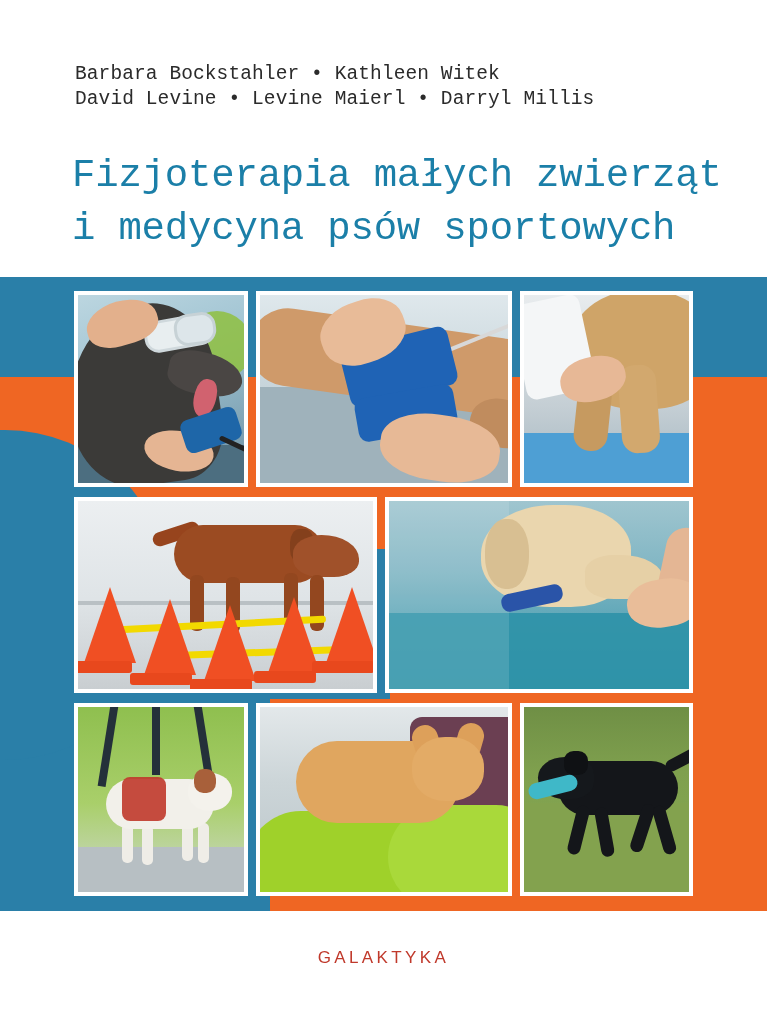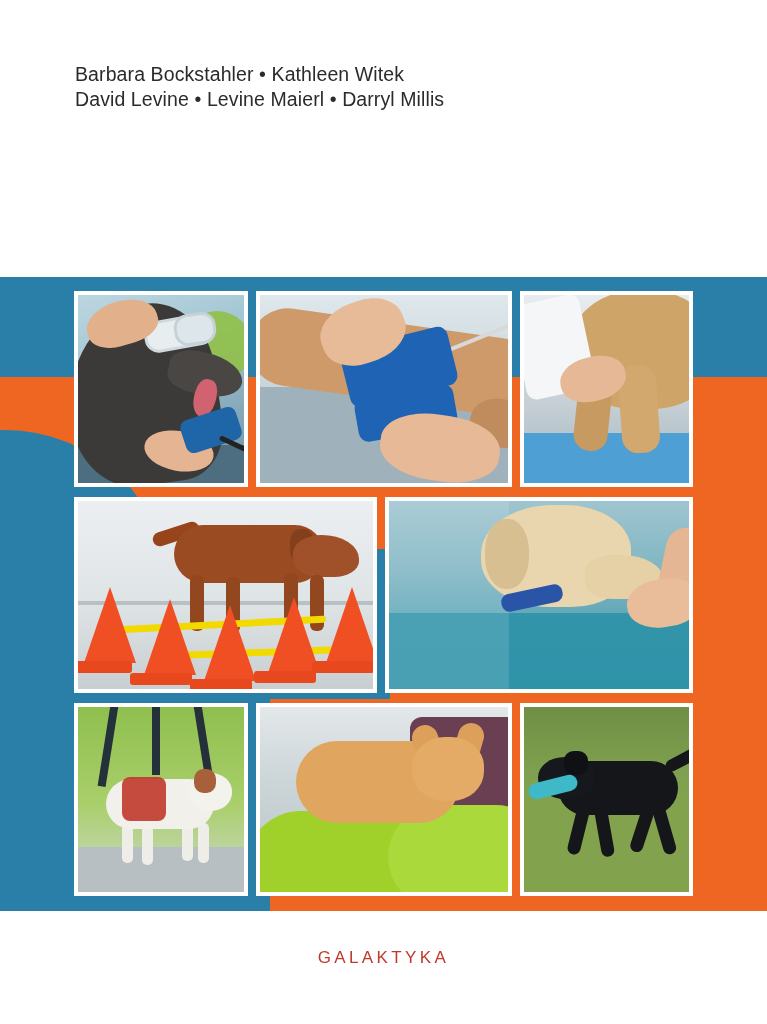--- a/index.html
+++ b/index.html
@@ -22,20 +22,21 @@
   }
 
   
   .top-band {
     position: absolute;
     left: 0; top: 0;
     width: 626px;
     height: 277px;
     background: #ffffff;
     box-sizing: border-box;
+    font-family: Liberation Mono, monospace;
   }
   .authors {
     position: absolute;
     left: 75px;
     top: 62px;
     width: 640px;
     color: #2b2b2b;
     font-size: 19.5px;
     line-height: 25px;
     letter-spacing: 0.1px;
@@ -245,20 +246,24 @@
 </head>
 <body>
 
 <div class="cover">
 
   <div class="top-band">
     <div class="authors">
       <div>Barbara Bockstahler • Kathleen Witek</div>
       <div>David Levine • Levine Maierl • Darryl Millis</div>
     </div>
+    <div class="title">
+      <div>Fizjoterapia małych zwierząt</div>
+      <div>i medycyna psów sportowych</div>
+    </div>
   </div>
 
   <div class="band-blue"></div>
   <div class="block-orange-left"></div>
   <div class="block-blue-mid"></div>
   <div class="block-orange-mid"></div>
   <div class="block-blue-low"></div>
   <div class="block-orange-low"></div>
   <div class="curve-blue"></div>
   <div class="bottom-white"></div>

